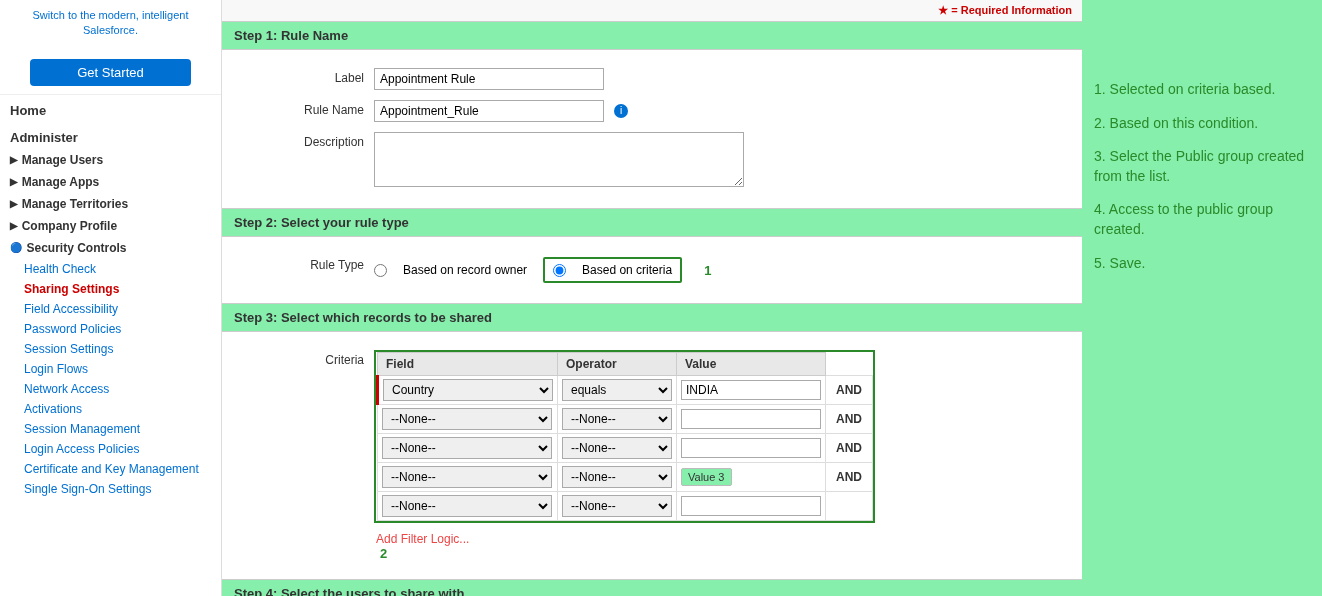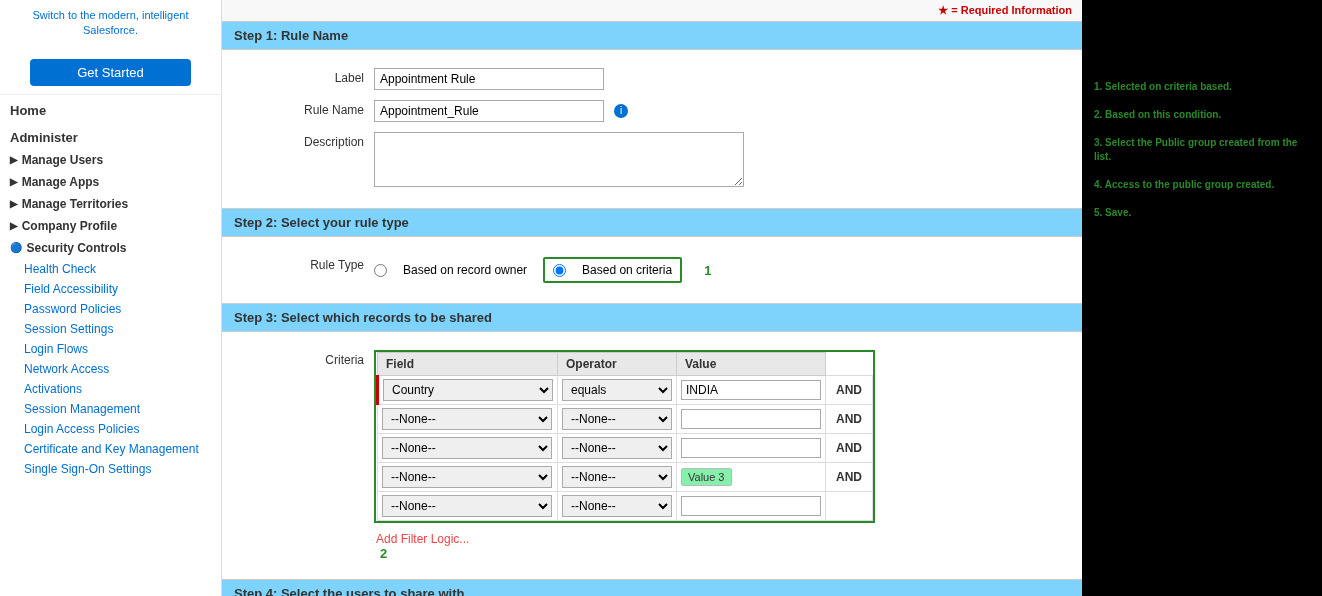--- a/index.html
+++ b/index.html
@@ -73,21 +73,21 @@
     .required-info {
       text-align: right;
       font-size: 11px;
       color: #c00;
       padding: 4px 10px;
       background: #f8f8f8;
     }
     .required-info span { color: #c00; font-weight: bold; }
 
     .step-header {
-      background: #7dd3fc;
+      background: #86efac;
       padding: 6px 12px;
       font-weight: bold;
       font-size: 13px;
       color: #333;
       border-top: 1px solid #ccc;
       border-bottom: 1px solid #ccc;
     }
 
     .form-section {
       background: #fff;
@@ -219,25 +219,24 @@
       font-weight: bold;
       font-size: 13px;
       margin-left: 6px;
     }
 
     
     .side-notes {
       width: 240px;
       min-width: 240px;
       padding: 80px 12px 10px 12px;
-      font-size: 10px;
+      font-size: 14px;
       color: #2a8a2a;
-      background: #000000;
+      background: #86efac;
       overflow-y: auto;
-      font-weight: bold;
     }
     .side-note-item {
       margin-bottom: 14px;
       line-height: 1.4;
     }
 
     
     .content-and-notes {
       display: flex;
       flex: 1;
@@ -287,20 +286,21 @@
   </div>
   <div class="sidebar-group-header">
     <span class="arrow">▶</span>
     <span>Company Profile</span>
   </div>
   <div class="sidebar-group-header">
     <span class="arrow">🔵</span>
     <span>Security Controls</span>
   </div>
   <div class="sidebar-subitem">Health Check</div>
+  <div class="sidebar-subitem current" style="color:#c00;font-weight:bold;">Sharing Settings</div>
   <div class="sidebar-subitem">Field Accessibility</div>
   <div class="sidebar-subitem">Password Policies</div>
   <div class="sidebar-subitem">Session Settings</div>
   <div class="sidebar-subitem">Login Flows</div>
   <div class="sidebar-subitem">Network Access</div>
   <div class="sidebar-subitem">Activations</div>
   <div class="sidebar-subitem">Session Management</div>
   <div class="sidebar-subitem">Login Access Policies</div>
   <div class="sidebar-subitem">Certificate and Key Management</div>
   <div class="sidebar-subitem">Single Sign-On Settings</div>

